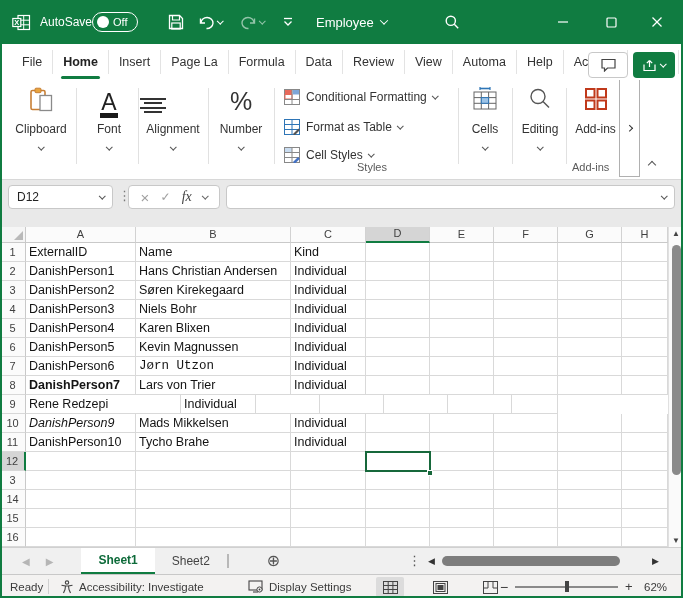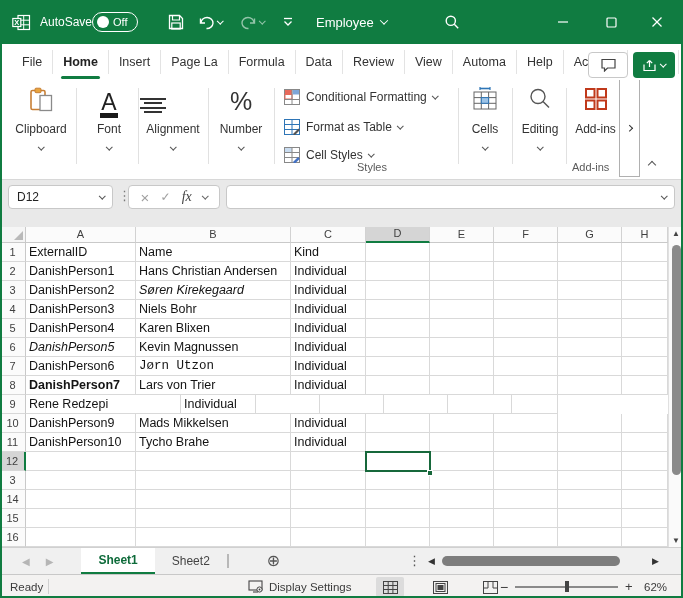--- a/index.html
+++ b/index.html
@@ -412,21 +412,21 @@
           <div class="cell" style="width: 75px;">Individual</div>
           <div class="cell" style="width: 64px;"></div>
           <div class="cell" style="width: 64px;"></div>
           <div class="cell" style="width: 64px;"></div>
           <div class="cell" style="width: 64px;"></div>
           <div class="cell" style="width: 46px;"></div>
         </div>
         <div class="grow">
           <div class="rowh">3</div>
           <div class="cell" style="width: 110px;">DanishPerson2</div>
-          <div class="cell" style="width: 155px; font-style: italic;">Søren Kirekegaard</div>
+          <div class="cell" style="width: 155px;">Søren Kirekegaard</div>
           <div class="cell" style="width: 75px;">Individual</div>
           <div class="cell" style="width: 64px;"></div>
           <div class="cell" style="width: 64px;"></div>
           <div class="cell" style="width: 64px;"></div>
           <div class="cell" style="width: 64px;"></div>
           <div class="cell" style="width: 46px;"></div>
         </div>
         <div class="grow">
           <div class="rowh">4</div>
           <div class="cell" style="width: 110px;">DanishPerson3</div>
@@ -444,21 +444,21 @@
           <div class="cell" style="width: 155px;">Karen Blixen</div>
           <div class="cell" style="width: 75px;">Individual</div>
           <div class="cell" style="width: 64px;"></div>
           <div class="cell" style="width: 64px;"></div>
           <div class="cell" style="width: 64px;"></div>
           <div class="cell" style="width: 64px;"></div>
           <div class="cell" style="width: 46px;"></div>
         </div>
         <div class="grow">
           <div class="rowh">6</div>
-          <div class="cell" style="width: 110px; font-style: italic;">DanishPerson5</div>
+          <div class="cell" style="width: 110px;">DanishPerson5</div>
           <div class="cell" style="width: 155px;">Kevin Magnussen</div>
           <div class="cell" style="width: 75px;">Individual</div>
           <div class="cell" style="width: 64px;"></div>
           <div class="cell" style="width: 64px;"></div>
           <div class="cell" style="width: 64px;"></div>
           <div class="cell" style="width: 64px;"></div>
           <div class="cell" style="width: 46px;"></div>
         </div>
         <div class="grow">
           <div class="rowh">7</div>
@@ -487,21 +487,21 @@
           <div class="cell" style="width: 155px;">Rene Redzepi</div>
           <div class="cell" style="width: 75px;">Individual</div>
           <div class="cell" style="width: 64px;"></div>
           <div class="cell" style="width: 64px;"></div>
           <div class="cell" style="width: 64px;"></div>
           <div class="cell" style="width: 64px;"></div>
           <div class="cell" style="width: 46px;"></div>
         </div>
         <div class="grow">
           <div class="rowh">10</div>
-          <div class="cell" style="width: 110px;">DanishPerson9</div>
+          <div class="cell" style="width: 110px; font-style: italic;">DanishPerson9</div>
           <div class="cell" style="width: 155px;">Mads Mikkelsen</div>
           <div class="cell" style="width: 75px;">Individual</div>
           <div class="cell" style="width: 64px;"></div>
           <div class="cell" style="width: 64px;"></div>
           <div class="cell" style="width: 64px;"></div>
           <div class="cell" style="width: 64px;"></div>
           <div class="cell" style="width: 46px;"></div>
         </div>
         <div class="grow">
           <div class="rowh">11</div>
@@ -594,20 +594,27 @@
     <span class="addsheet">⊕</span>
     <span class="sheet-dots">⋮</span>
     <span class="hscroll-left">◀</span>
     <div class="hscroll-thumb"></div>
     <span class="hscroll-right">▶</span>
   </div>
 
   <div class="statusbar">
     <span class="sb-item sb-ready">Ready</span>
     <span class="sb-sep"></span>
+    <span class="sb-item sb-access">
+      <svg width="14" height="14" viewBox="0 0 14 14">
+        <circle cx="7" cy="2.6" r="1.7" fill="none" stroke="#444" stroke-width="1.1"></circle>
+        <path d="M1.5 5.2 L5.5 6 L5 9.5 L3.5 13 M12.5 5.2 L8.5 6 L9 9.5 L10.5 13 M5.5 6 h3" fill="none" stroke="#444" stroke-width="1.1"></path>
+      </svg>
+      <span>Accessibility: Investigate</span>
+    </span>
     <span class="sb-item sb-display">
       <svg width="16" height="13" viewBox="0 0 16 13">
         <rect x="1" y="1" width="13" height="9" fill="none" stroke="#444" stroke-width="1.1"></rect>
         <line x1="5" y1="12" x2="10" y2="12" stroke="#444" stroke-width="1.1"></line>
         <circle cx="11.5" cy="9.5" r="2.6" fill="#f3f2f1" stroke="#444" stroke-width="1"></circle>
         <circle cx="11.5" cy="9.5" r="0.9" fill="#444"></circle>
       </svg>
       <span>Display Settings</span>
     </span>
     <span class="viewbtn vb-normal active">

